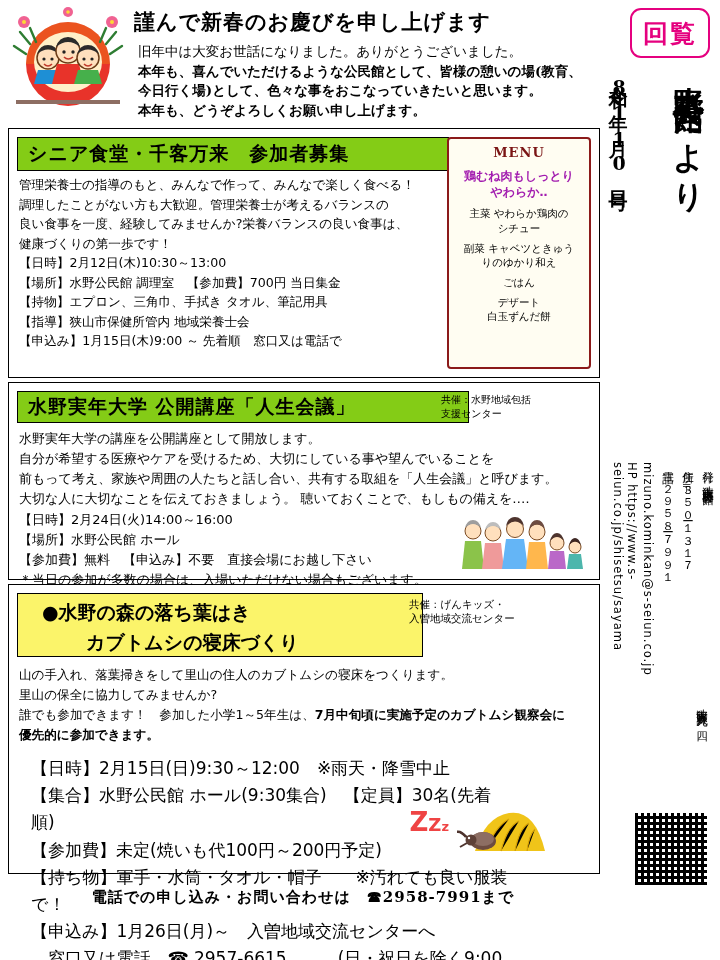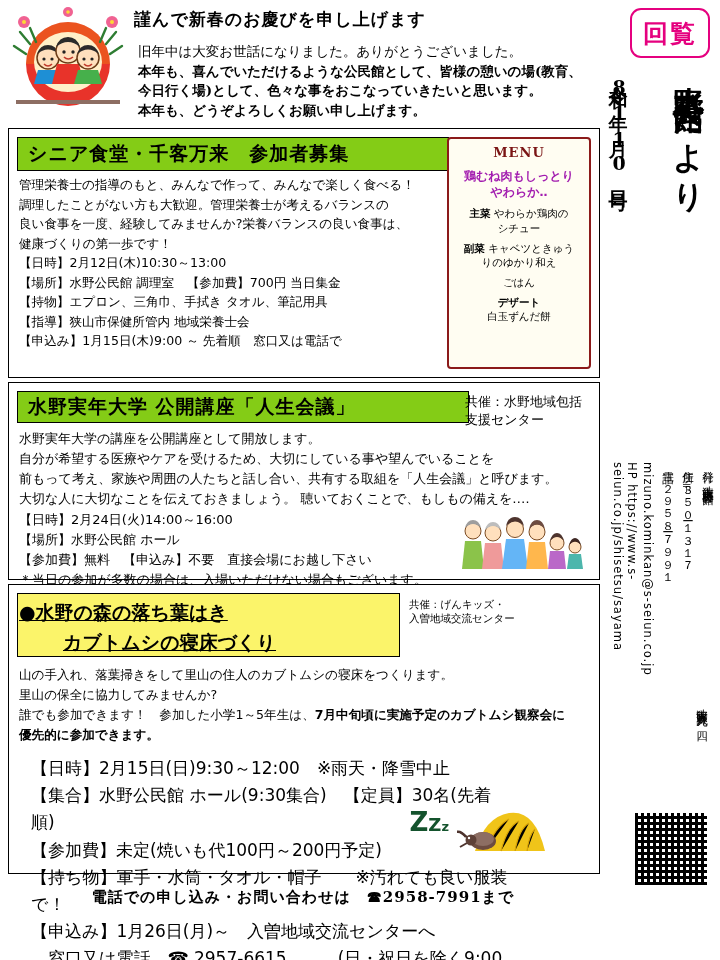--- a/index.html
+++ b/index.html
@@ -13,21 +13,21 @@
     overflow:hidden;
   }
   .page{position:relative;width:720px;height:960px;}
 
   
   .header{position:absolute;left:8px;top:6px;width:590px;height:116px;}
   .kadomatsu{position:absolute;left:0;top:0;width:120px;height:112px;}
   .greeting-title{
     position:absolute;left:126px;top:2px;width:460px;
     font-family:"DejaVu Serif","Liberation Serif",serif;
-    font-size:17px;font-weight:bold;letter-spacing:1px;
+    font-size:21px;font-weight:bold;letter-spacing:1px;
   }
   .greeting-body{
     position:absolute;left:130px;top:36px;width:455px;
     font-size:13.5px;line-height:1.45;
     font-family:"DejaVu Serif","Liberation Serif",serif;
   }
   .greeting-body .b{font-weight:bold;}
 
   
   .kairan{
@@ -98,41 +98,41 @@
     position:absolute;right:8px;top:8px;width:140px;height:228px;
     border:2px solid #8b1a1a;border-radius:4px;background:#fffdf2;
     text-align:center;font-size:11px;
   }
   .menu .mtitle{
     margin-top:6px;font-size:13px;letter-spacing:1px;color:#7a1414;font-weight:bold;
     font-family:"DejaVu Serif","Liberation Serif",serif;
   }
   .menu .mmain{margin-top:8px;font-weight:bold;font-size:12px;line-height:1.35;color:#a21caf;}
   .menu .mrow{margin-top:6px;font-size:10.5px;line-height:1.35;}
-  .menu .mrow b{font-weight:bold;}
+  .menu .mrow b{font-weight:normal;}
 
   
   #art2{top:382px;width:590px;height:196px;}
   #art2 .banner{position:absolute;left:8px;top:8px;width:440px;height:30px;font-size:19px;padding-left:10px;letter-spacing:1px;}
-  #art2 .cohost{position:absolute;left:456px;top:10px;width:130px;font-size:13px;line-height:1.35;}
+  #art2 .cohost{position:absolute;left:432px;top:10px;width:130px;font-size:10px;line-height:1.35;}
   #art2 .body{position:absolute;left:10px;top:46px;width:560px;font-size:13px;line-height:1.55;}
   .family{position:absolute;right:10px;bottom:4px;width:130px;height:66px;}
 
   
   #art3{top:584px;width:590px;height:288px;}
-  #art3 .banner{position:absolute;left:8px;top:8px;width:380px;height:62px;font-size:19px;padding-left:1px;display:block;text-decoration:underline;}
+  #art3 .banner{position:absolute;left:8px;top:8px;width:380px;height:62px;font-size:19px;padding-left:24px;display:block;}
   #art3 .banner .l1{display:block;margin-top:6px;}
   #art3 .banner .l2{display:block;margin-top:4px;padding-left:44px;}
   #art3 .cohost{position:absolute;left:400px;top:12px;width:180px;font-size:10.5px;line-height:1.35;}
   #art3 .body{position:absolute;left:10px;top:80px;width:560px;font-size:12.6px;line-height:1.6;}
   #art3 .body2{position:absolute;left:22px;top:170px;width:480px;font-size:17px;line-height:1.6;}
   .u{}
   .bold{font-weight:bold;}
 
-  .sleepz{position:absolute;right:150px;bottom:36px;color:#14532d;font-weight:bold;}
+  .sleepz{position:absolute;right:150px;bottom:36px;color:#ef4444;font-weight:bold;}
   .sleepz i{font-style:normal;display:inline-block;}
   .hay{position:absolute;right:46px;bottom:18px;width:96px;height:64px;}
 
   
   .footer{
     position:absolute;left:8px;top:884px;width:590px;height:66px;
     text-align:center;font-family:"DejaVu Serif","Liberation Serif",serif;
   }
   .footer .f1{font-size:15px;font-weight:bold;letter-spacing:1px;margin-top:4px;}
   .footer .f2{font-size:15px;font-weight:bold;letter-spacing:1px;margin-top:8px;}

